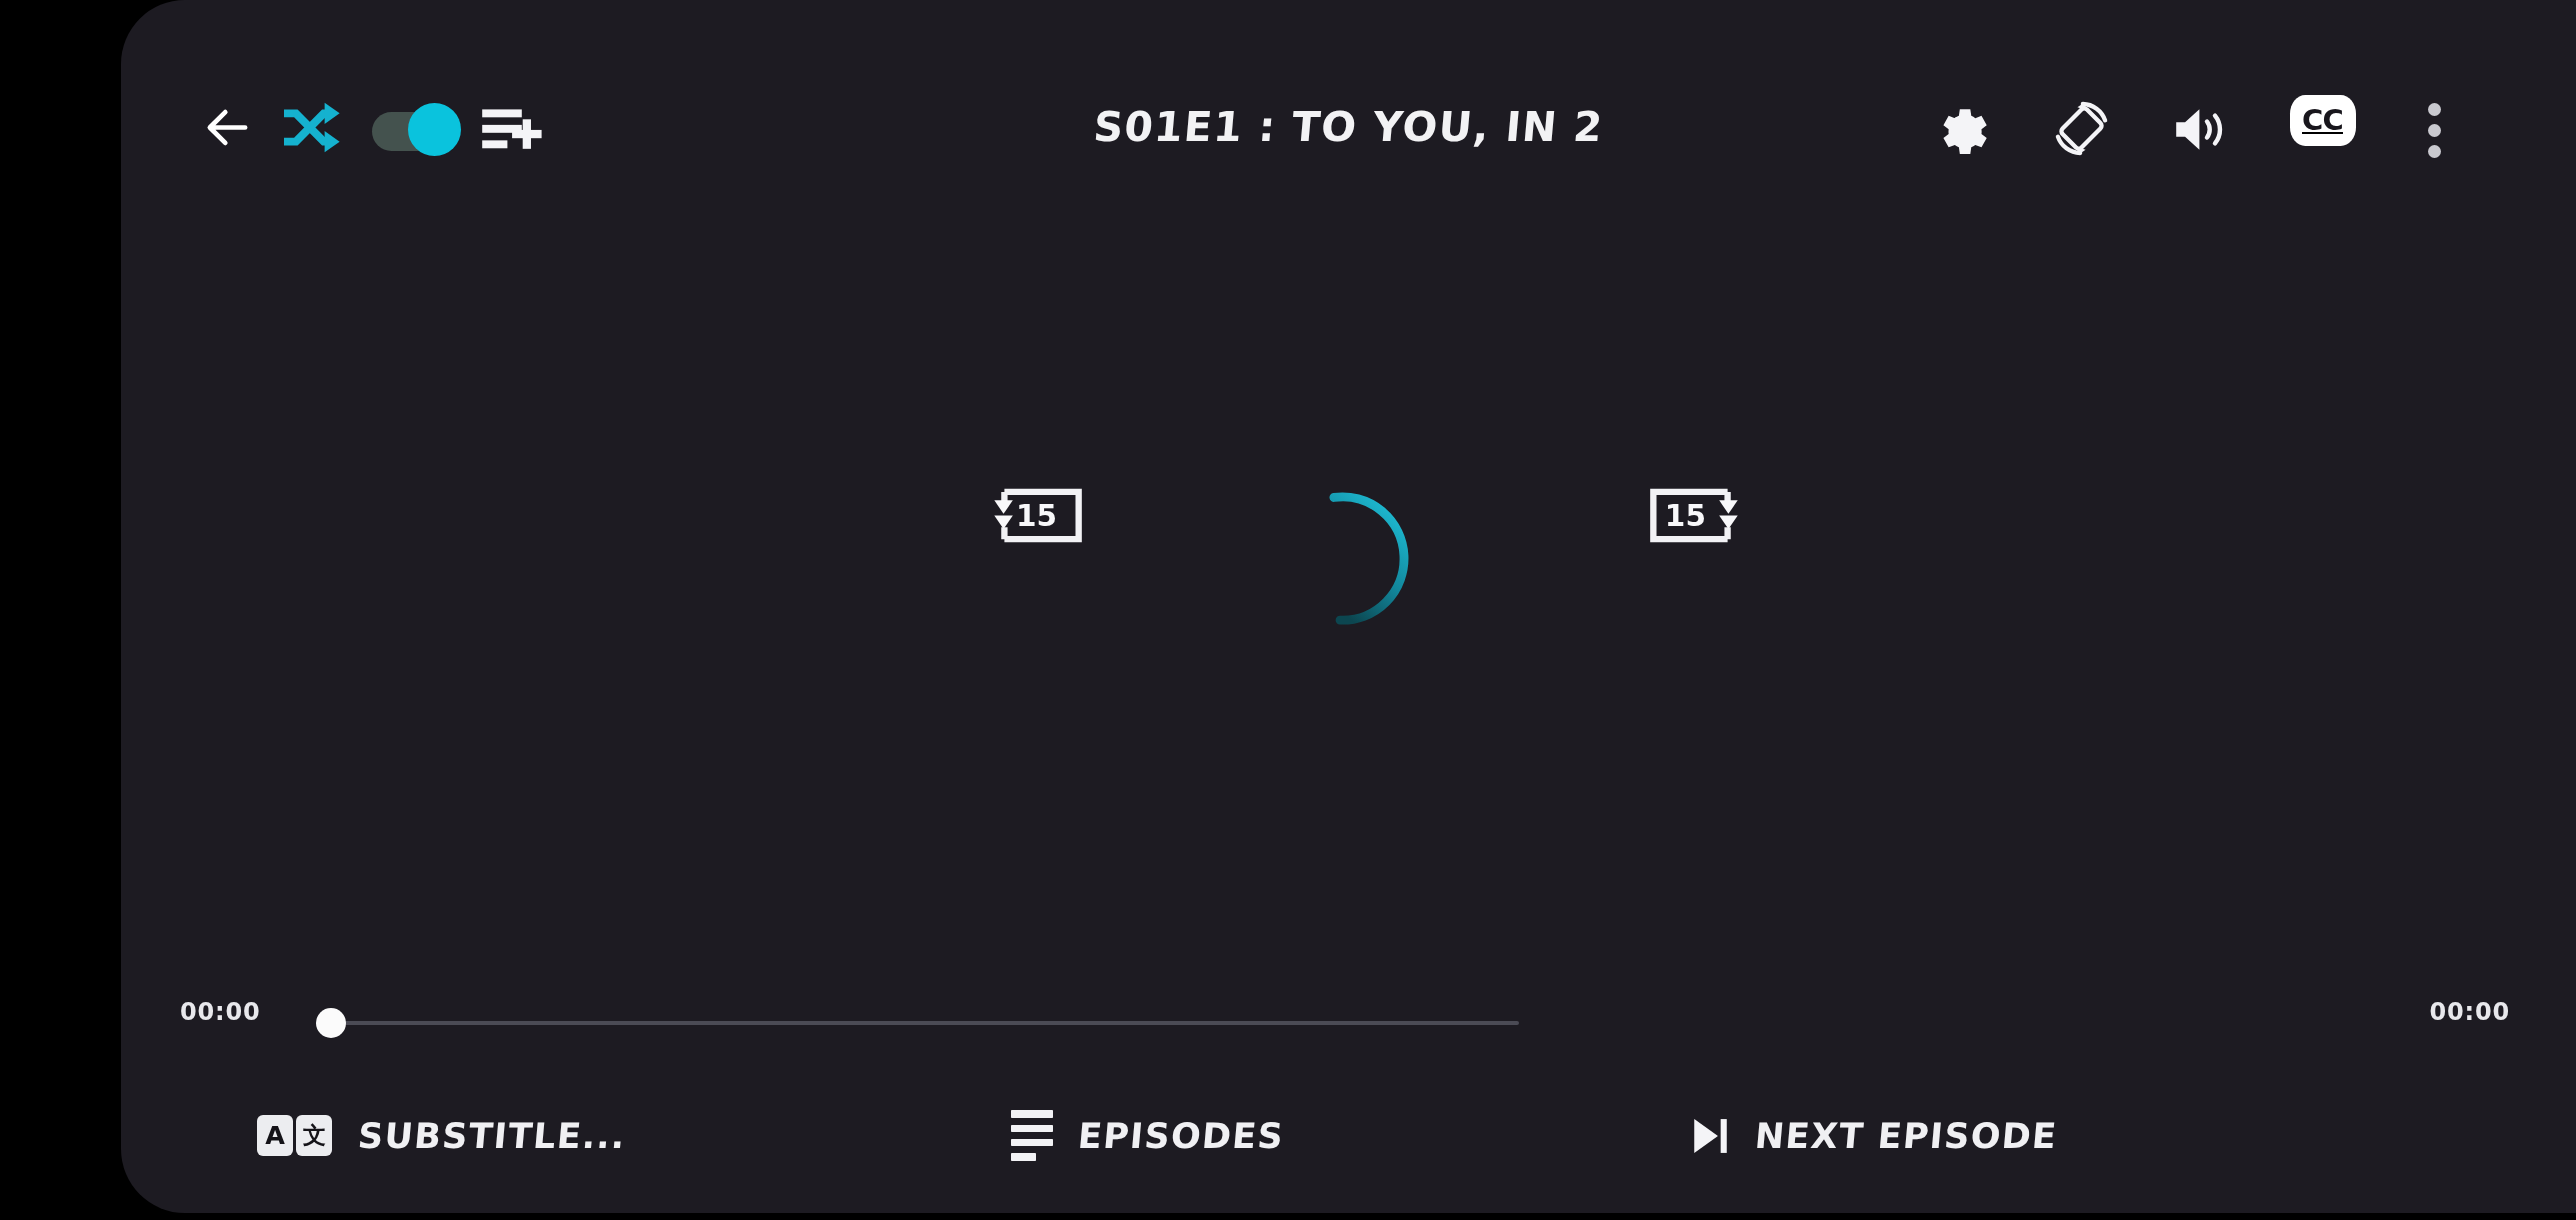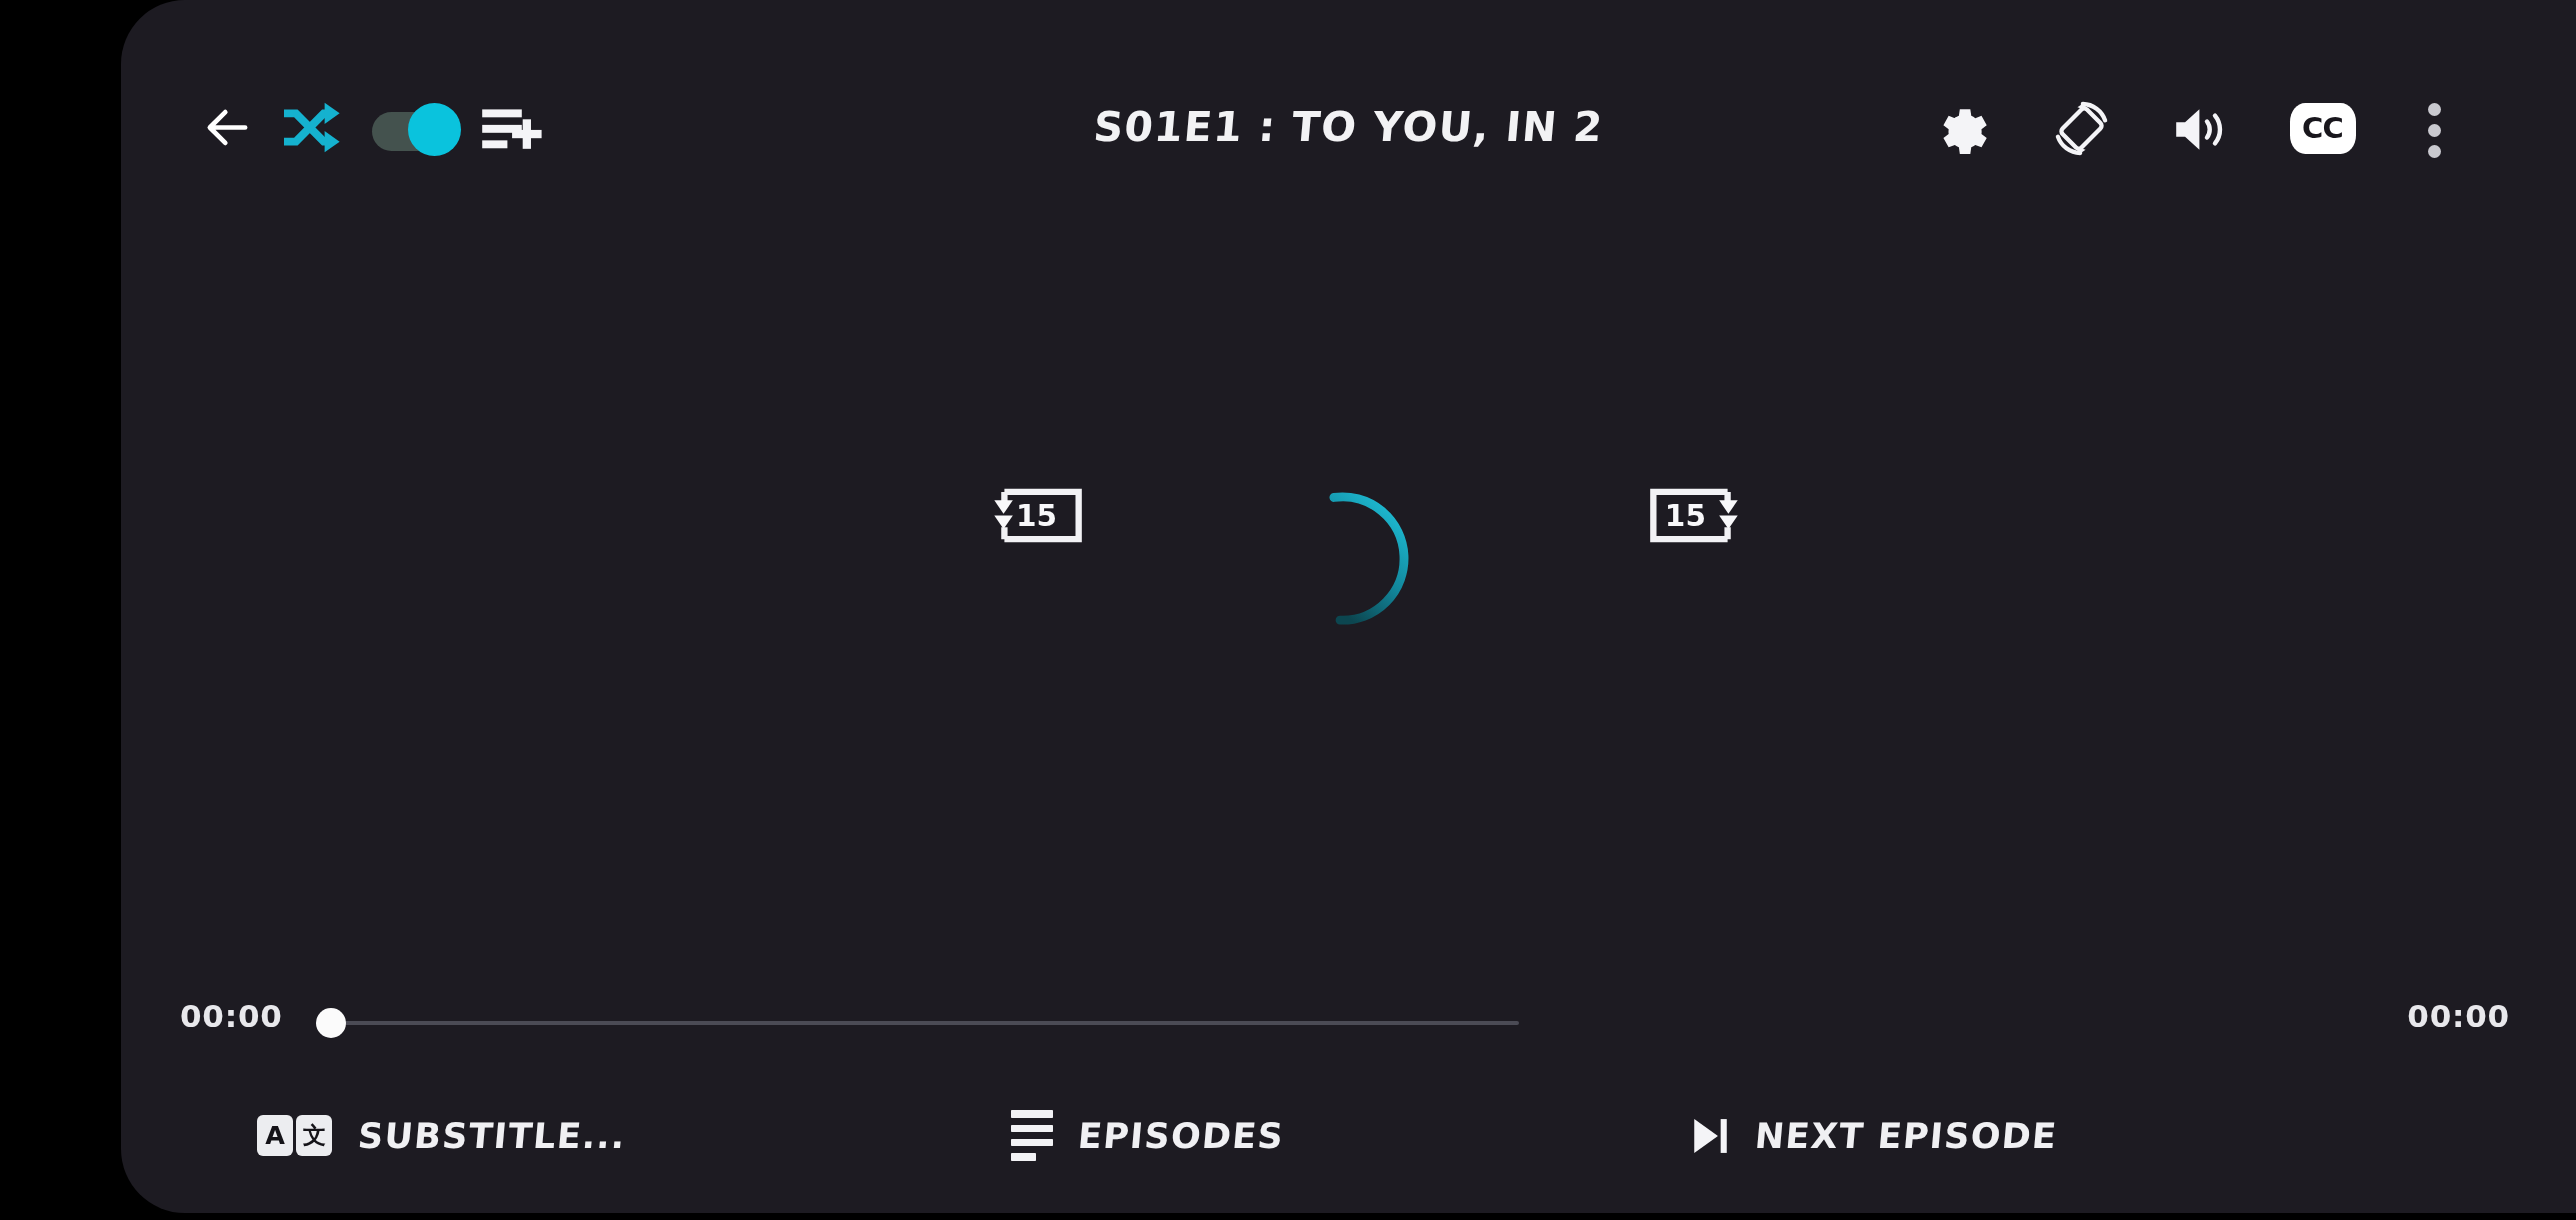--- a/index.html
+++ b/index.html
@@ -59,21 +59,21 @@
   
   #gear{ left:1806px; top:93px; width:71px; height:71px; }
   #gear svg{ width:56px; height:56px; }
 
   #rotate{ left:1925px; top:93px; width:71px; height:71px; }
   #rotate svg{ width:59px; height:59px; }
 
   #volume{ left:2044px; top:95px; width:73px; height:68px; }
   #volume svg{ width:59px; height:53px; }
 
-  #cc{ left:2166px; top:98px; width:71px; height:61px; }
+  #cc{ left:2166px; top:90px; width:71px; height:61px;text-decoration:underline; }
   .ccbox{
     width:66px; height:51px; background:#fff; border-radius:15.3px/18.6px;
     display:flex; align-items:center; justify-content:center;
     font-family:"DejaVu Sans", sans-serif;
     font-size:29px; font-weight:700; color:#18161c; letter-spacing:-0.8px;
     line-height:1;
   }
 
   #more{ left:2288px; top:93px; width:51px; height:75px; flex-direction:column; gap:7.6px; }
   .dot{ width:13.6px; height:13.6px; border-radius:50%; background:#c9c9cf; }
@@ -92,21 +92,21 @@
   
   #spinner{
     position:absolute; left:1153px; top:15.3px; width:137px; height:137px;
   }
   #spinner svg{ width:137px; height:137px; transform:rotate(-8deg); }
 
   
   #timeline{ position:absolute; left:0; top:998px; width:2455px; height:51px; }
   .tlabel{
     position:absolute; top:0; font-family:"DejaVu Sans", sans-serif;
-    font-size:31px; font-weight:600; color:#e8e8ec; letter-spacing:0.8px;
+    font-size:24px; font-weight:600; color:#e8e8ec; letter-spacing:0.8px;
   }
   #curtime{ left:59px; }
   #durtime{ left:2203px; width:186px; text-align:right; }
 
   #track{
     position:absolute; left:212px; top:23px; width:1186px; height:4.2px;
     background:#4b4b55; border-radius:2.5px;
   }
   #thumb{
     position:absolute; left:195px; top:10.2px; width:30px; height:30px;

